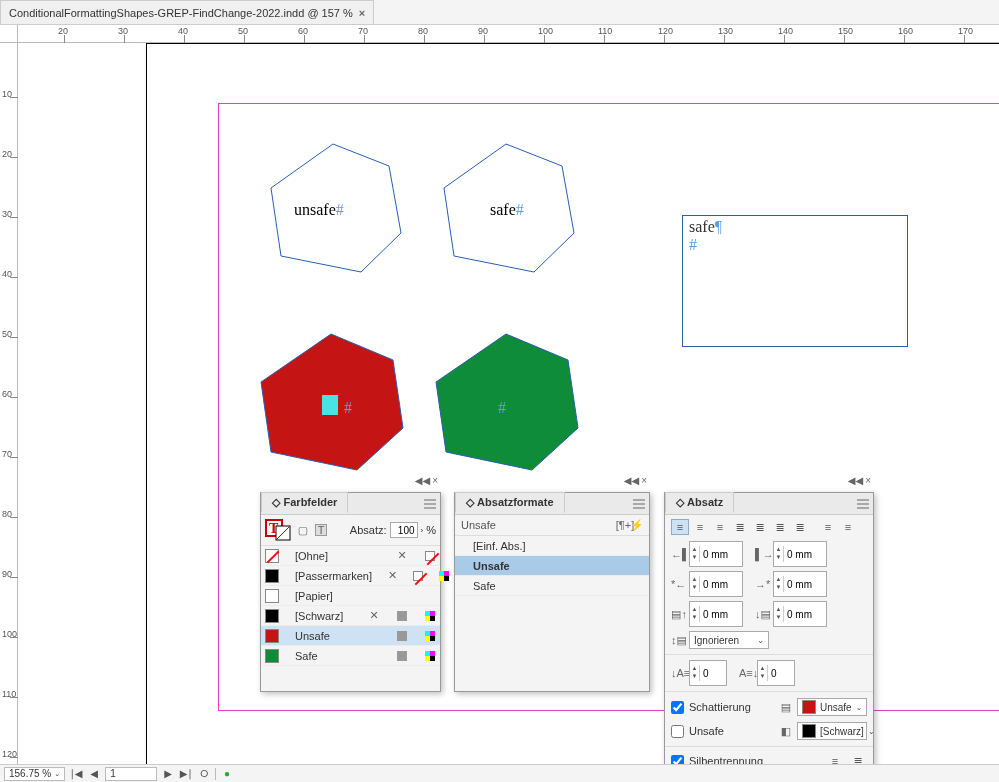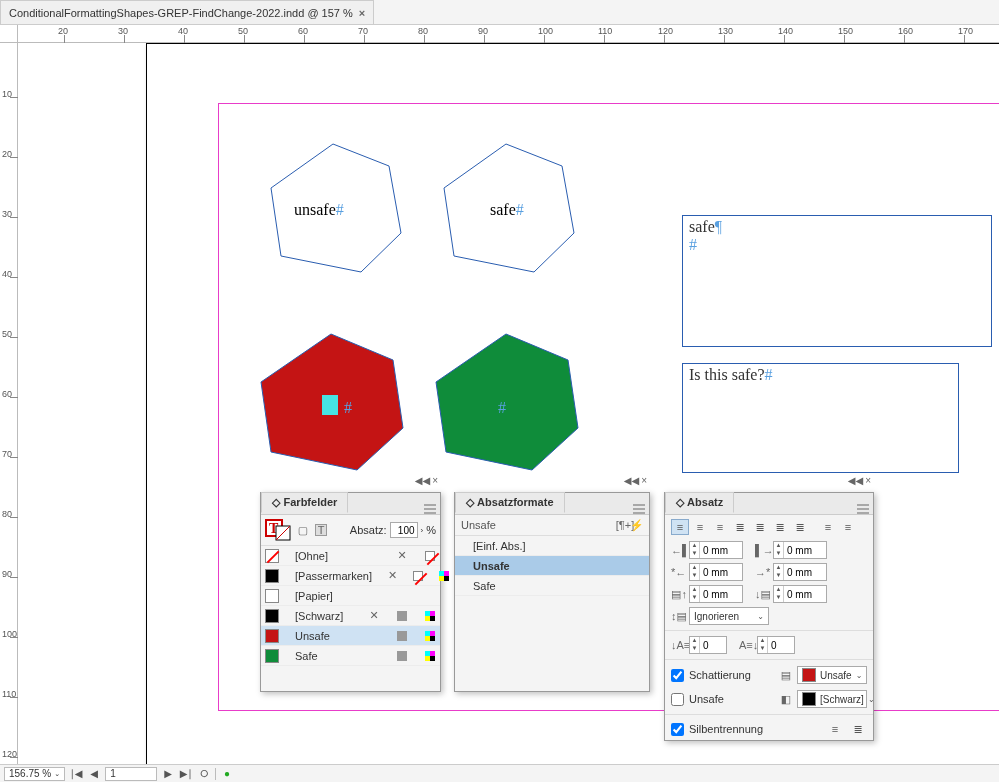--- a/index.html
+++ b/index.html
@@ -31,21 +31,21 @@
 .blob{position:absolute}
 .blob path{stroke:#2a5db0;stroke-width:1}
 .lbl{position:absolute;font-family:Georgia,serif;font-size:16px;color:#000}
 .hash{color:#5aa0e0}
 .pil{color:#5aa0e0}
 .cursor{position:absolute;width:16px;height:20px;background:#47e4e4}
 .textframe{position:absolute;border:1px solid #2a5db0;background:#fff;font-family:Georgia,serif;font-size:16px;padding:2px 6px}
 
 
 .panel{position:absolute;background:#f4f4f4;border:1px solid #999;box-shadow:2px 2px 6px rgba(0,0,0,.25);font-size:11px}
-.phead{display:flex;align-items:flex-end;background:#eaeaea;border-bottom:1px solid #ccc;height:22px;position:relative}
+.phead{display:flex;align-items:center;background:#eaeaea;border-bottom:1px solid #ccc;height:22px;position:relative}
 .ptabs{position:absolute;top:-1px;left:0;display:flex}
 .ptab{background:#eaeaea;border:1px solid #ccc;border-bottom:1px solid #eaeaea;padding:3px 10px;font-weight:bold;font-size:11px}
 .pdock{position:absolute;right:2px;top:-18px;display:flex;gap:2px;font-size:10px;color:#666}
 .pdock span{cursor:pointer}
 .pmenu{margin-left:auto;margin-right:4px;cursor:pointer;color:#666}
 .pmenu svg{display:block}
 
 .swatchrow{display:flex;align-items:center;height:20px;padding:0 4px;gap:16px;border-bottom:1px solid #ececec}
 .swatchrow.sel{background:#cfe2f3}
 .swatch{width:14px;height:14px;border:1px solid #888;flex:0 0 auto}
@@ -60,21 +60,21 @@
 .parastyle-head{display:flex;align-items:center;padding:4px 6px;border-bottom:1px solid #ddd;color:#555}
 .psname{flex:1}
 .pslist .srow{display:flex;align-items:center;height:20px;padding:0 18px;border-bottom:1px solid #ececec}
 .pslist .srow.sel{background:#aacbe8;font-weight:bold}
 
 .para-toolbar{display:flex;gap:2px;padding:4px 6px;flex-wrap:wrap}
 .tb{width:18px;height:16px;border:1px solid transparent;display:flex;align-items:center;justify-content:center;color:#555;cursor:pointer;background:transparent}
 .tb.active{background:#cfe2f3;border-color:#88aacc}
 .fieldrow{display:flex;align-items:center;gap:4px;padding:2px 6px}
 .fieldrow .ic{width:14px;color:#666;text-align:center}
-.spin{display:flex;align-items:center;border:1px solid #aaa;background:#fff;height:18px}
+.spin{display:flex;align-items:center;border:1px solid #aaa;background:#fff;height:26px}
 .spin .arrows{display:flex;flex-direction:column;width:10px;border-right:1px solid #ccc}
 .spin .arrows span{height:8px;font-size:6px;line-height:6px;text-align:center;color:#555;cursor:pointer}
 .spin input{border:none;width:42px;font-size:10px;padding:0 3px;outline:none}
 .chk{display:flex;align-items:center;gap:5px;padding:3px 6px}
 .chk input{margin:0}
 .dd{border:1px solid #aaa;background:#fff;height:18px;display:flex;align-items:center;padding:0 4px;gap:4px;font-size:10px}
 .dd .car{margin-left:auto;font-size:8px;color:#555}
 
 
 .status{position:absolute;left:0;right:0;bottom:0;height:18px;background:#f4f4f4;border-top:1px solid #ccc;display:flex;align-items:center;gap:4px;padding:0 4px;font-size:10px;z-index:20}
@@ -174,25 +174,22 @@
       <path d="M78 6 L140 32 L150 100 L104 142 L18 124 L8 54 Z" fill="#c41414" stroke="#2a5db0"></path>
     </svg>
     <div class="cursor" style="left:304px;top:352px"></div>
     <div class="lbl" style="left:326px;top:356px"><span class="hash">#</span></div>
 
     <svg class="blob" style="left:410px;top:285px" width="160" height="150">
       <path d="M78 6 L140 32 L150 100 L104 142 L18 124 L8 54 Z" fill="#0f8c3a" stroke="#0f8c3a"></path>
     </svg>
     <div class="lbl" style="left:480px;top:356px"><span class="hash">#</span></div>
 
-    <div class="textframe" style="left:664px;top:172px;width:310px;height:132px">
+    <div class="textframe" style="left:664px;top:172px;width:226px;height:132px">
       <span>safe</span><span class="pil">¶</span><br><span class="hash">#</span>
-    </div>
-    <div class="textframe" style="left:664px;top:320px;width:277px;height:110px">
-      <span>Is this safe?</span><span class="hash">#</span>
     </div>
   </div>
 </div>
 
 <div class="panel" style="left:260px;top:492px;width:181px;height:200px">
   <div class="pdock">
       <span>◀◀</span>
       <span>×</span>
     </div>
   <div class="phead">

